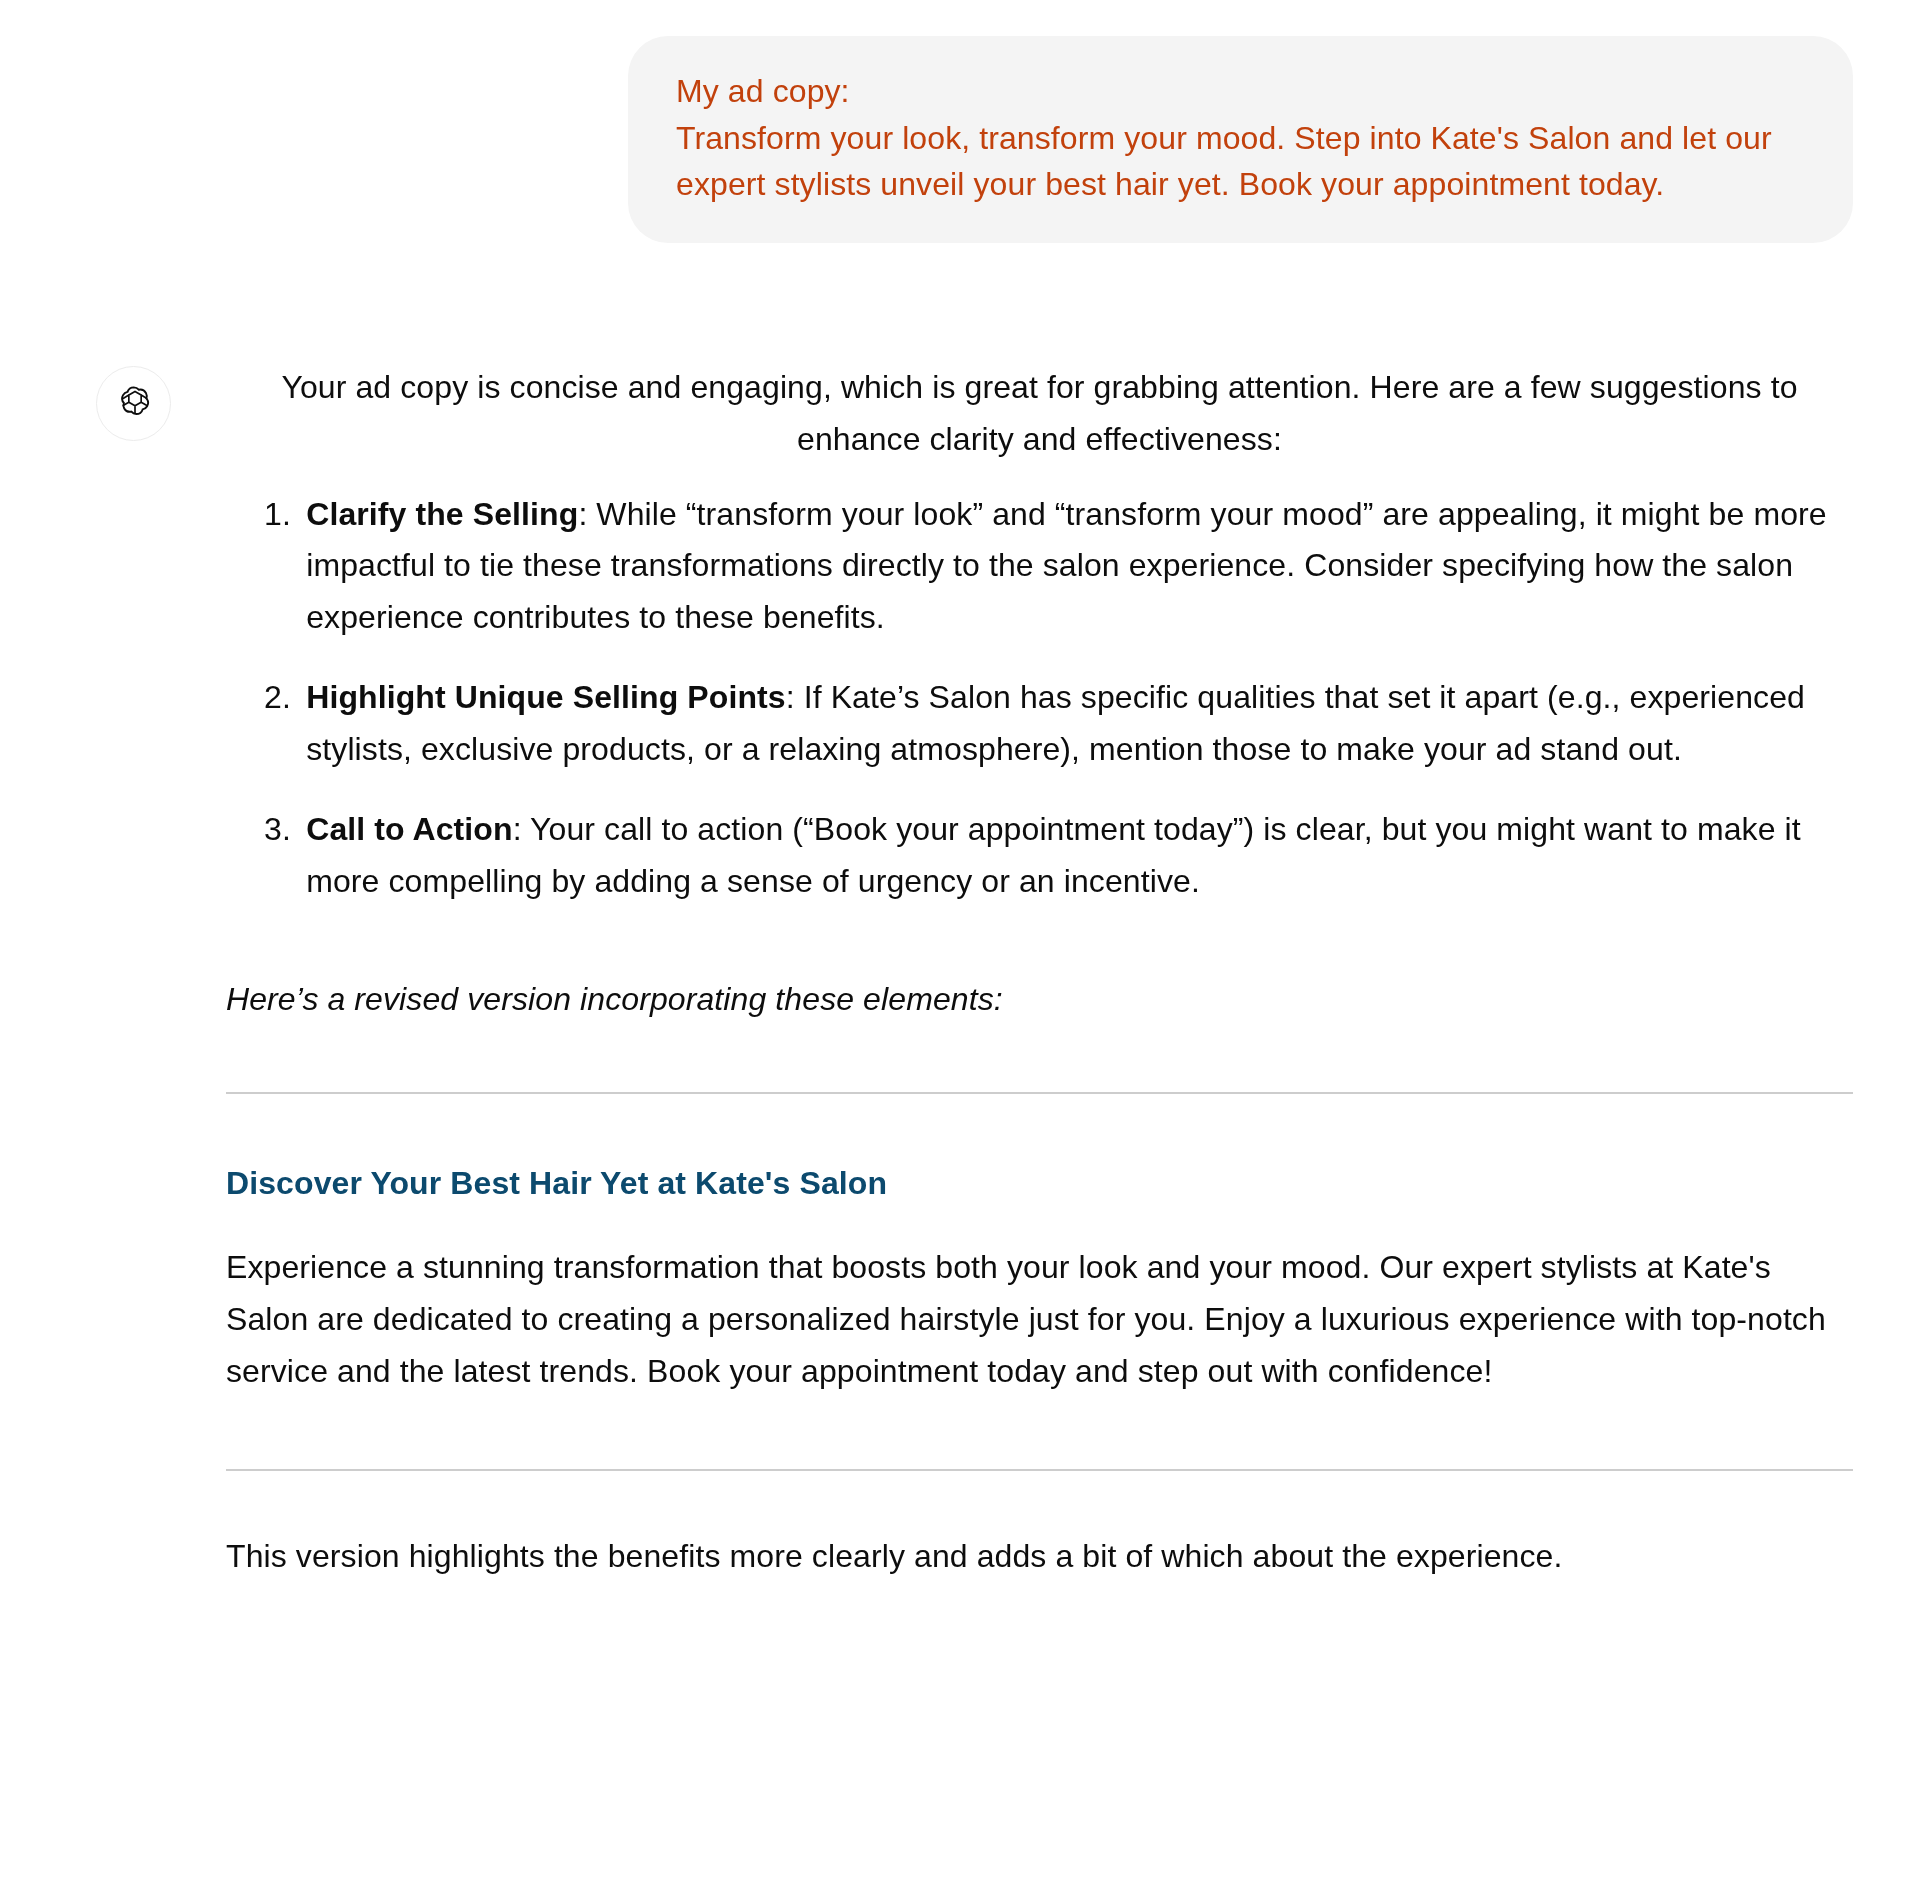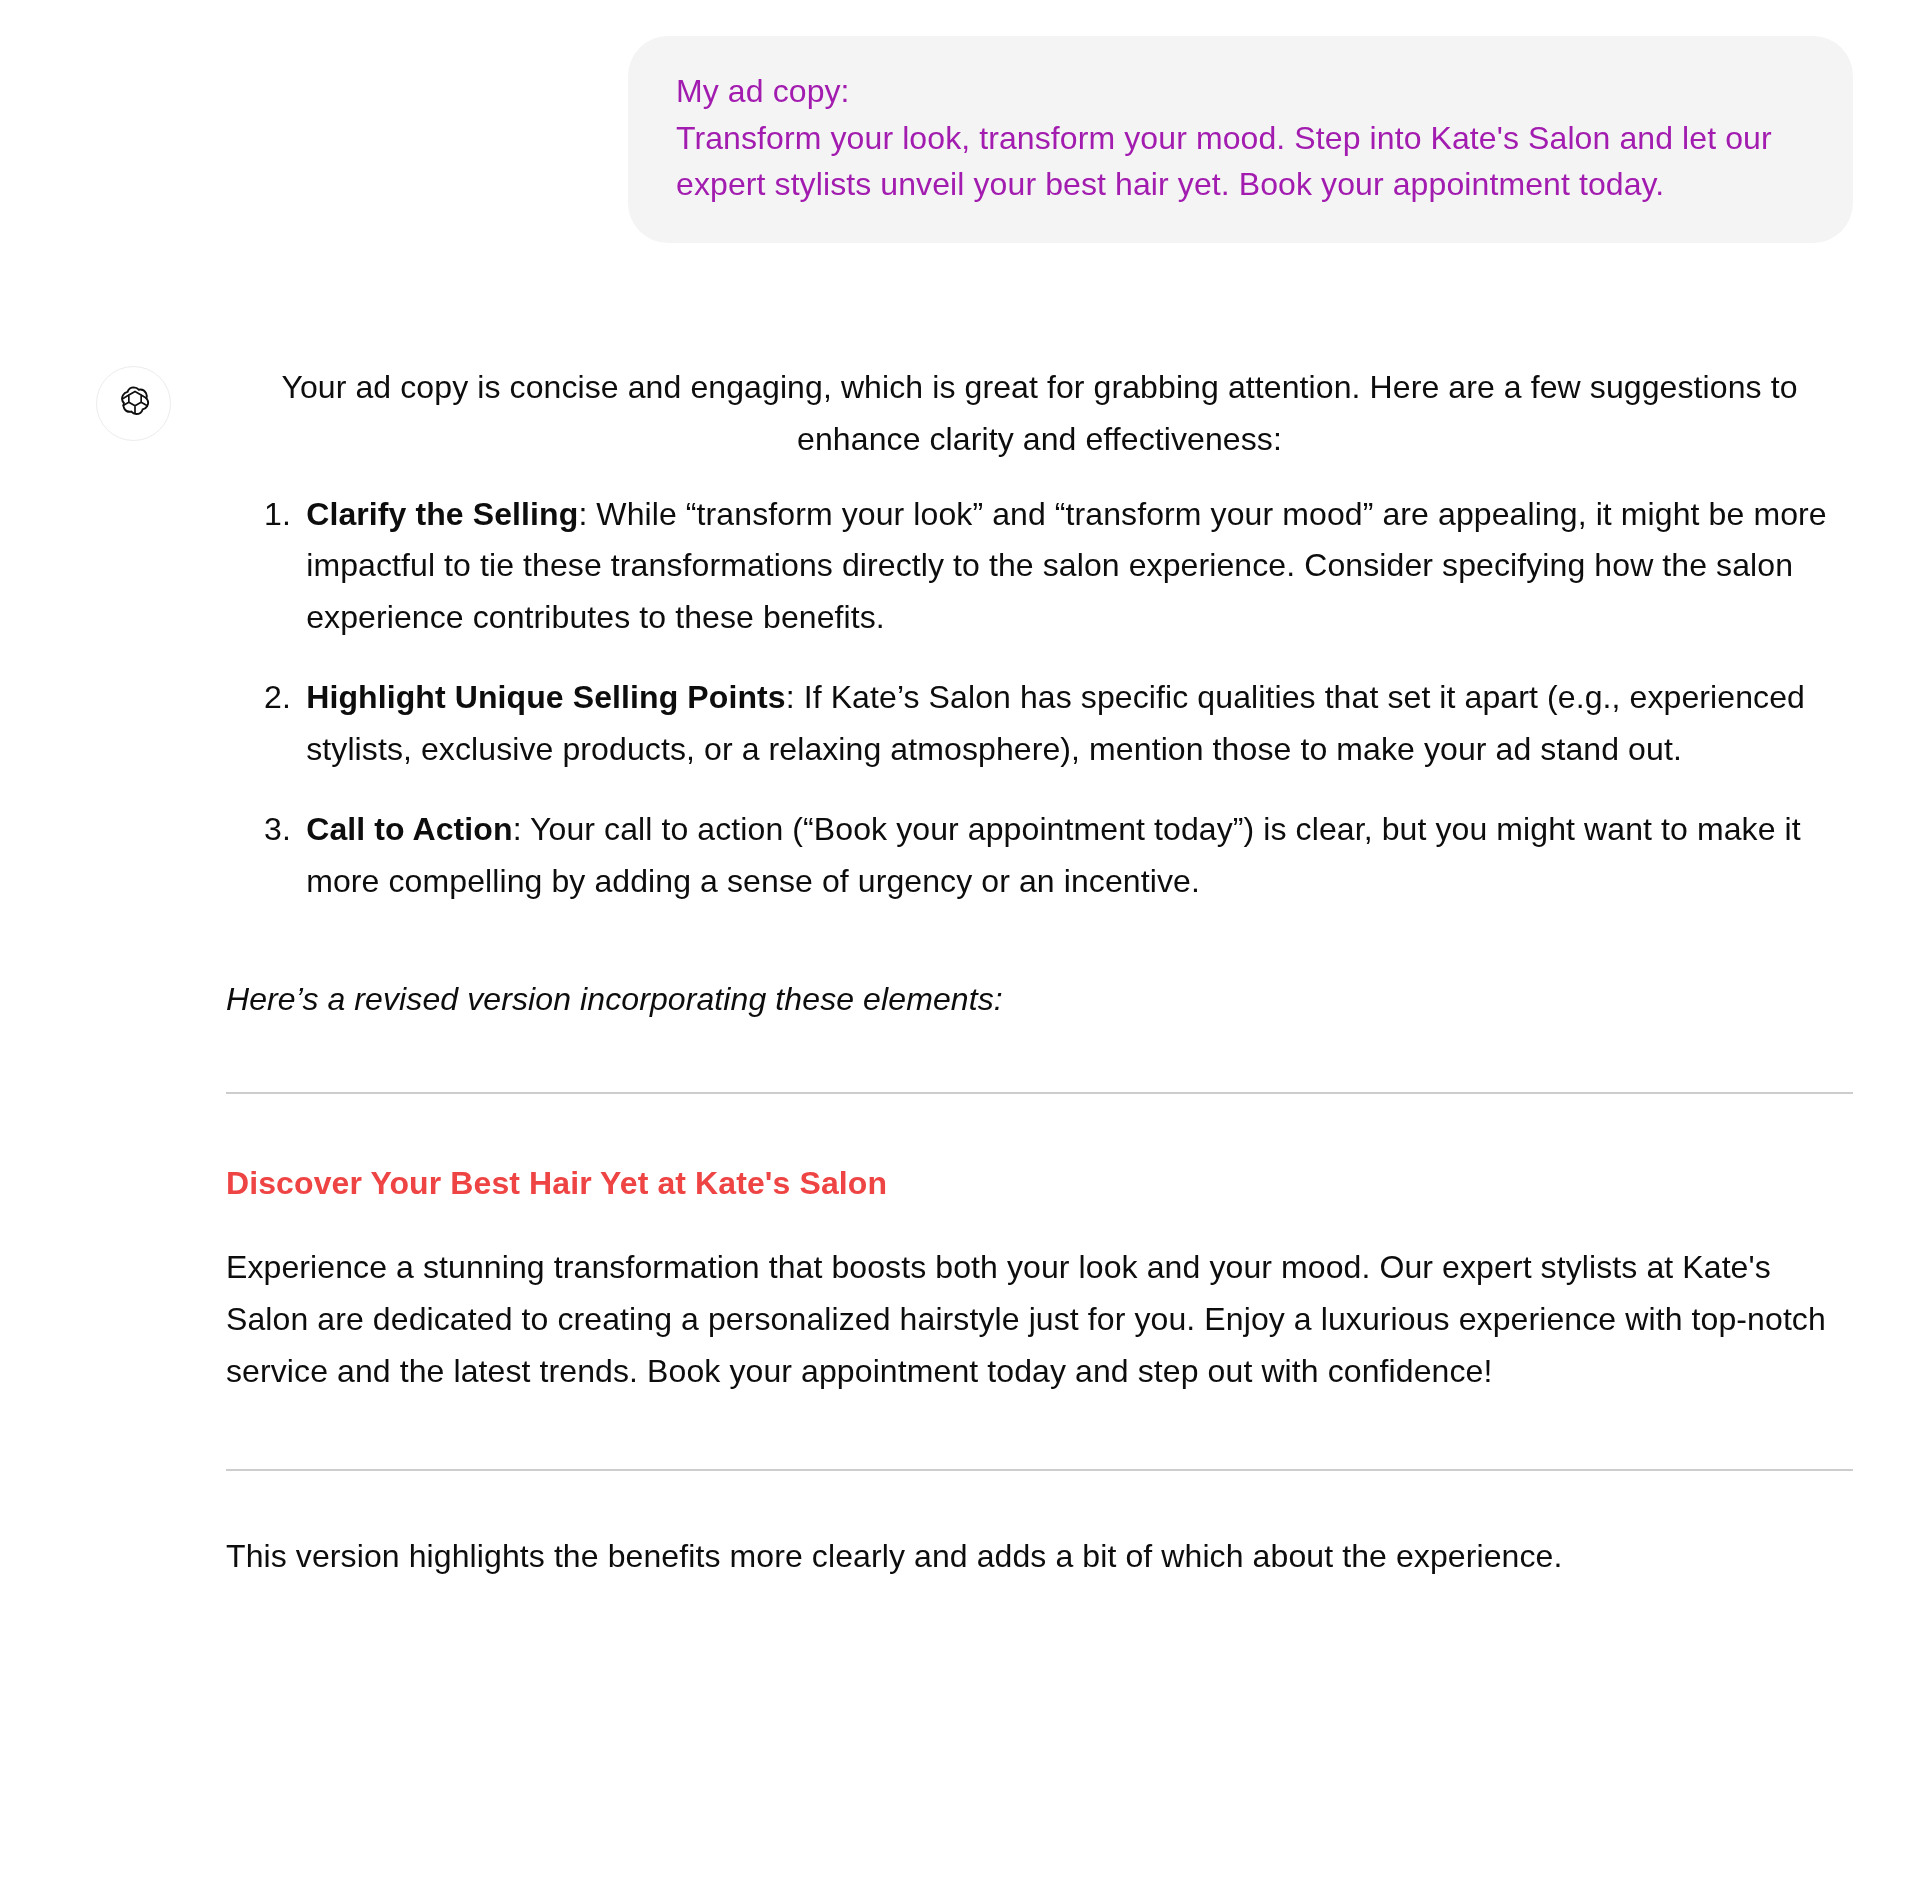--- a/index.html
+++ b/index.html
@@ -41,21 +41,21 @@
     border-radius: 40px;
     padding: 32px 48px 35px 48px;
     max-width: 1225px;
     box-sizing: border-box;
     margin-top: 36px;
   }
   .user-bubble p {
     margin: 0;
     font-size: 32px;
     line-height: 1.46;
-    color: #a21caf;
+    color: #c2410c;
     white-space: pre-wrap;
     letter-spacing: 0.1px;
   }
 
   
   .assistant-turn {
     position: absolute;
     left: 0;
     top: 362px;
     width: 1926px;
@@ -118,21 +118,21 @@
     border-top: 2.3px solid #cdcdcd;
     margin: 0;
     width: 1627px;
   }
 
   h3.section-heading {
     font-size: 32px;
     line-height: 1.5;
     font-weight: 700;
     margin: 0;
-    color: #ef4444;
+    color: #0c4a6e;
     letter-spacing: 0.1px;
   }
 </style>
 </head>
 <body>
 
 <div class="conversation">
 
   <div class="user-turn">
     <div class="user-bubble">

